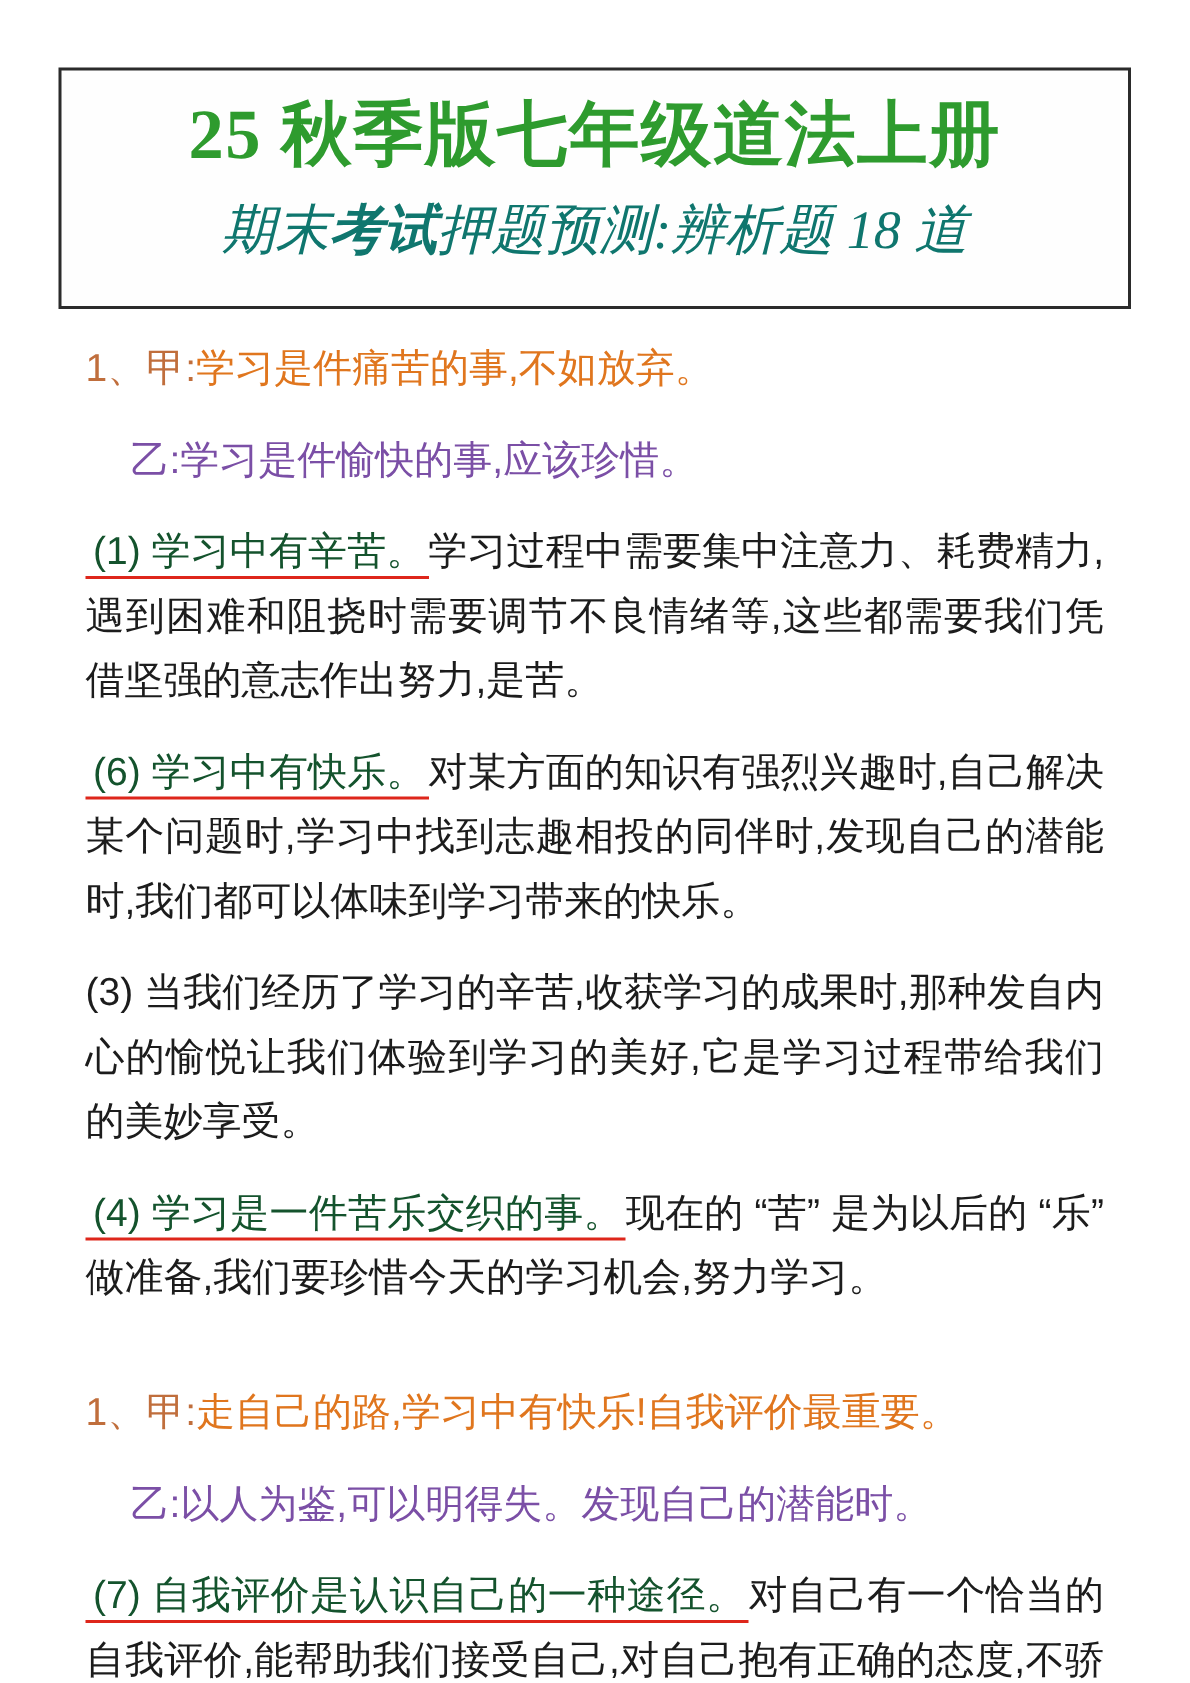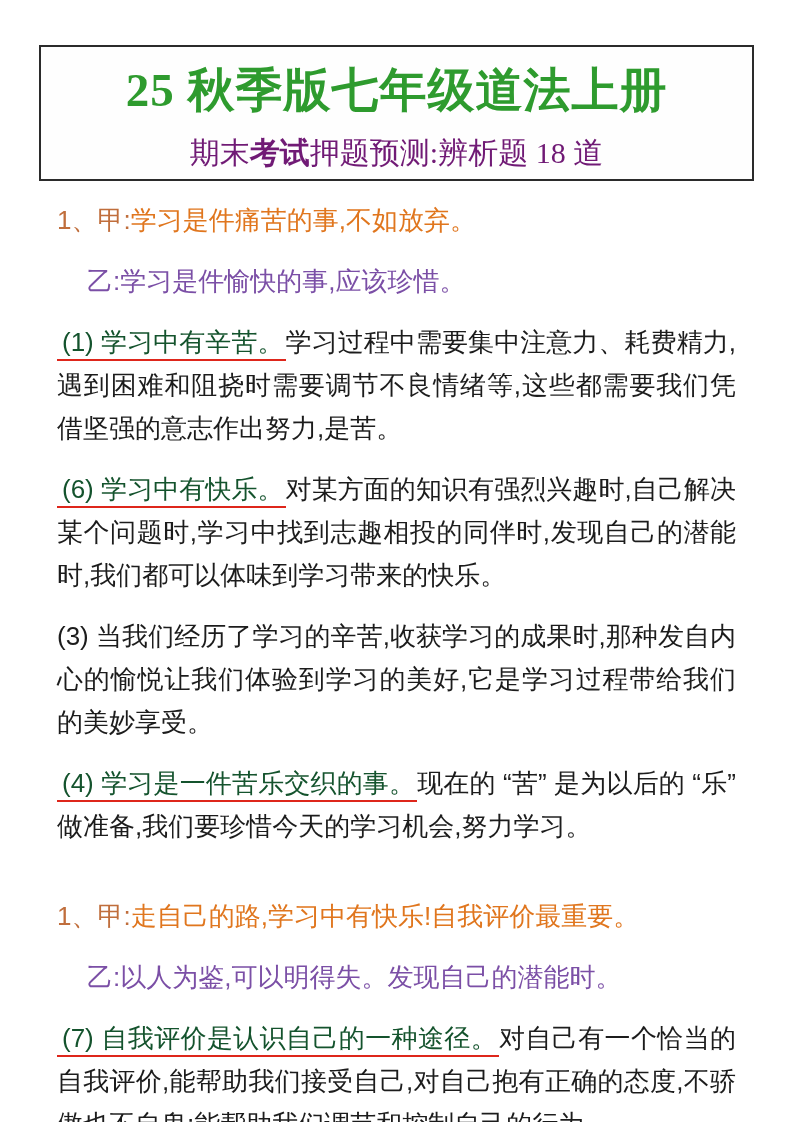--- a/index.html
+++ b/index.html
@@ -9,40 +9,41 @@
     font-family: "Liberation Sans", "DejaVu Sans", sans-serif;
     overflow: hidden;
   }
   .page {
     width: 793px; height: 1122px;
     background: #ffffff;
     position: relative;
   }
   .header-box {
     margin: 45px 39px 0 39px;
-    height: 136px;
+    height: 161px;
     border: 2px solid #2b2b2b;
     background: #fefefe;
     text-align: center;
     padding-top: 14px;
   }
   .page-title {
     font-family: "Liberation Serif", "DejaVu Serif", serif;
     font-size: 47px;
     font-weight: bold;
     color: #2e9b2e;
     line-height: 58px;
     letter-spacing: 1px;
   }
   .page-subtitle {
     margin-top: 14px;
     font-family: "Liberation Serif", "DejaVu Serif", serif;
-    font-size: 30px;
-    color: #701a75;
+    font-size: 36px;
+    color: #0f766e;
     line-height: 40px;
+    font-style: italic;
   }
   .page-subtitle .bold { font-weight: bold; }
   .content {
     margin: 10px 39px 0 39px;
     font-size: 26px;
     line-height: 43px;
     color: #1c1c1c;
     text-align: justify;
   }
   .content p { margin: 18px; }

